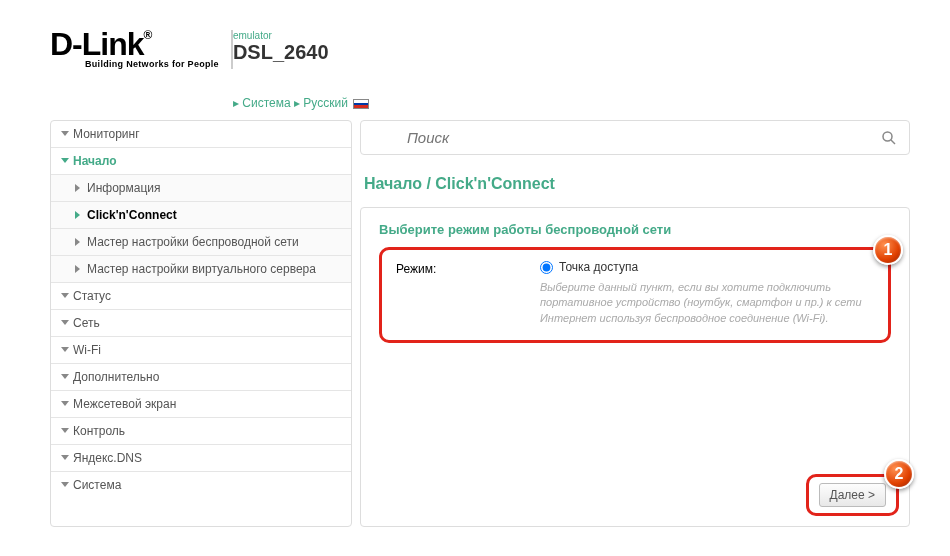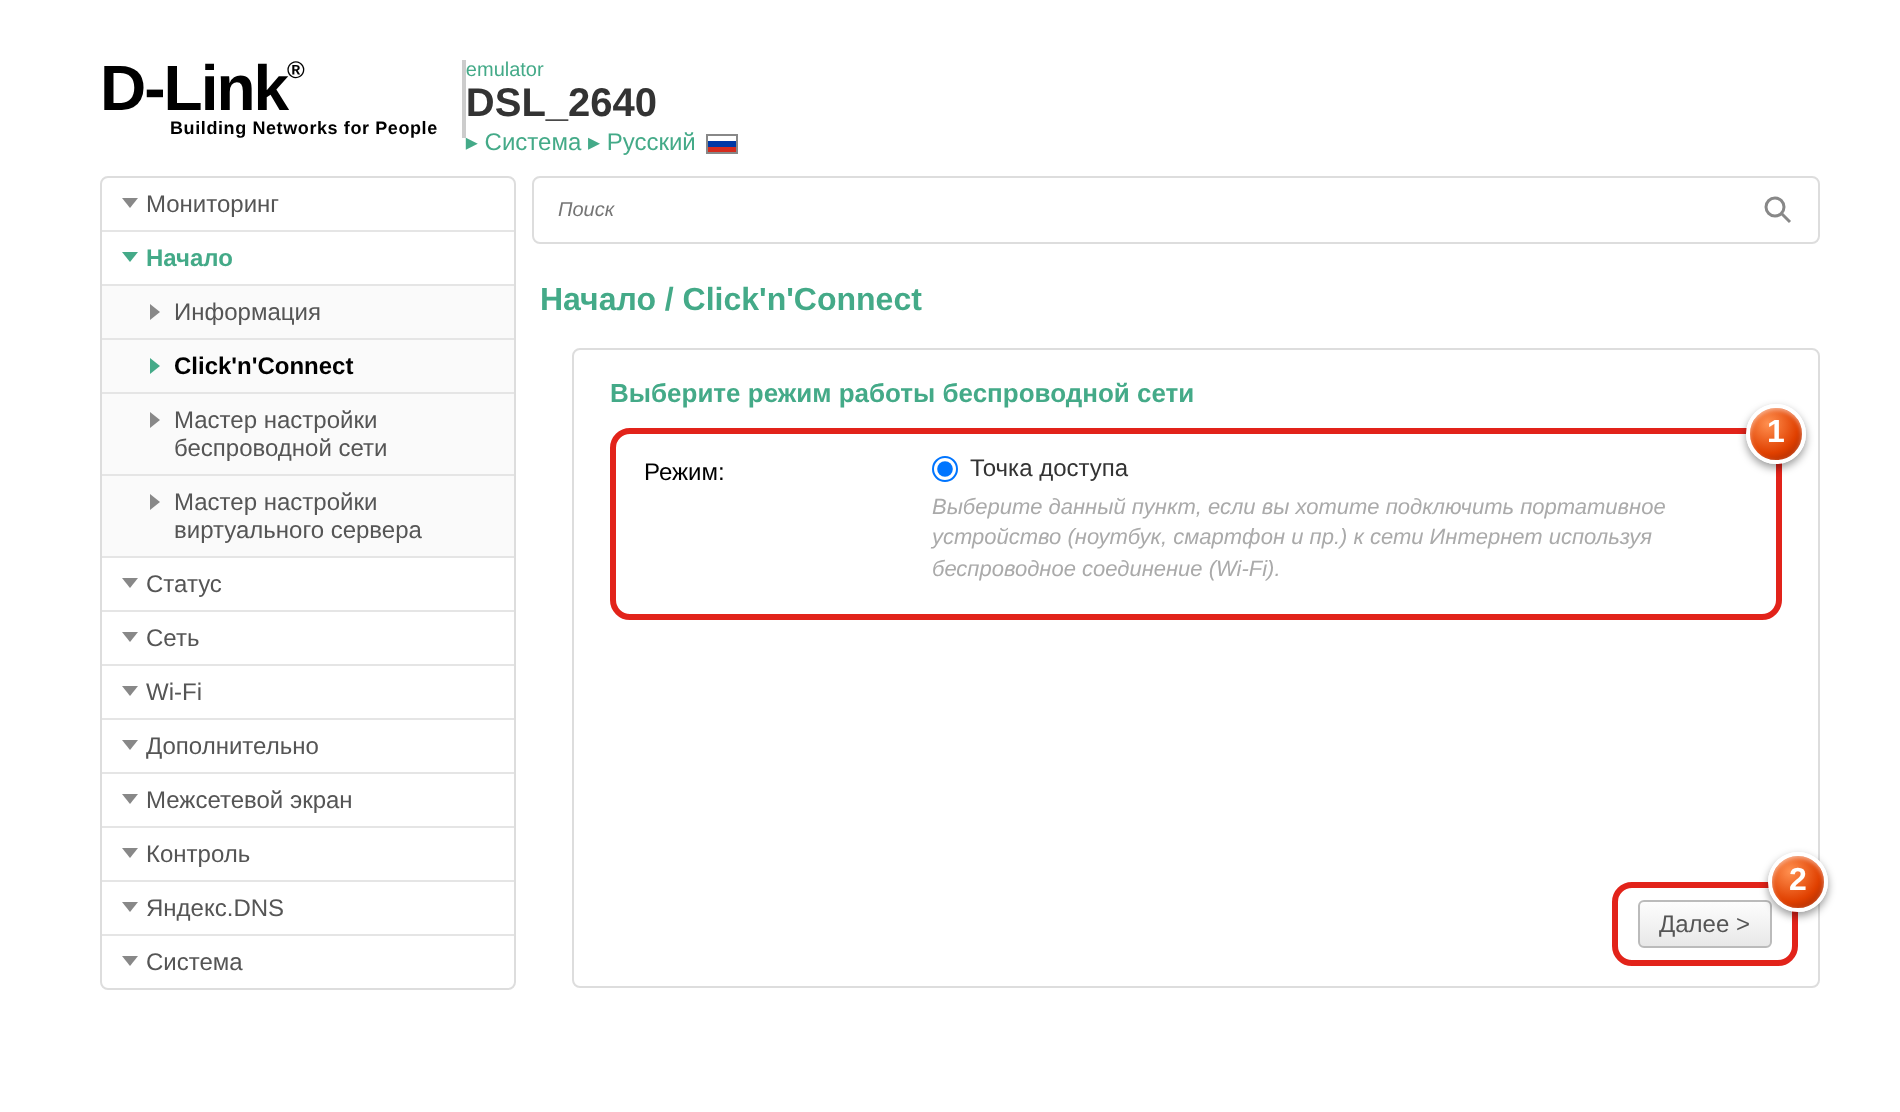--- a/index.html
+++ b/index.html
@@ -5,41 +5,41 @@
 * { margin: 0; padding: 0; box-sizing: border-box; }
 body { font-family: Arial, sans-serif; font-size: 12px; background: #fff; color: #333; width: 950px; height: 556px; overflow: hidden; position: relative; }
 .header { display: flex; align-items: flex-start; padding: 30px 0 10px 50px; }
 .logo { display: flex; flex-direction: column; align-items: flex-start; border-right: 2px solid #ccc; padding-right: 12px; }
 .logo-text { font-size: 32px; font-weight: 900; letter-spacing: -1px; color: #000; line-height: 0.9; }
 .logo-text sup { font-size: 12px; vertical-align: top; }
 .logo-tag { font-size: 9px; font-weight: bold; color: #000; letter-spacing: 0.3px; padding-left: 35px; }
 .model-block { padding-left: 0; }
 .emulator { color: #4a8; font-size: 10px; }
 .model { font-size: 20px; font-weight: bold; color: #333; }
-.crumb { font-size: 12px; color: #4a8; }
+.crumb { font-size: 12px; color: #4a8; margin-top: 32px; }
 .crumb .arrow { color: #4a8; }
 .flag { display: inline-block; width: 16px; height: 10px; vertical-align: middle; margin-left: 2px; background: linear-gradient(to bottom, #fff 0 33%, #0039a6 33% 66%, #d52b1e 66% 100%); border: 1px solid #888; }
 .container { display: flex; padding: 0 40px 0 50px; gap: 8px; }
-.sidebar { width: 208px; border: 1px solid #ddd; border-radius: 4px; background: #fff; }
+.sidebar { width: 302px; border: 1px solid #ddd; border-radius: 4px; background: #fff; }
 .menu-item { border-bottom: 1px solid #e5e5e5; padding: 6px 10px 6px 22px; position: relative; cursor: pointer; color: #555; }
 .menu-item:last-child { border-bottom: none; }
 .menu-item.top::before { content: ""; position: absolute; left: 10px; top: 10px; width: 0; height: 0; border-left: 4px solid transparent; border-right: 4px solid transparent; border-top: 5px solid #888; }
 .menu-item.top.open::before { border-top: 5px solid #4a8; }
 .menu-item.top.open { color: #4a8; font-weight: bold; }
 .menu-item.sub { padding-left: 36px; background: #fafafa; }
 .menu-item.sub::before { content: ""; position: absolute; left: 24px; top: 9px; width: 0; height: 0; border-top: 4px solid transparent; border-bottom: 4px solid transparent; border-left: 5px solid #888; }
 .menu-item.sub.active { color: #000000; font-weight: bold; }
 .menu-item.sub.active::before { border-left: 5px solid #4a8; }
 .main { flex: 1; }
 .search-box { border: 1px solid #ddd; border-radius: 4px; padding: 8px 12px; display: flex; align-items: center; margin-bottom: 12px; background: #fff; }
-.search-input { flex: 1; border: none; outline: none; font-style: italic; color: #aaa; font-size: 10px; }
+.search-input { flex: 1; border: none; outline: none; font-style: italic; color: #aaa; font-size: 15px; margin-left: 34px; }
 .search-icon { width: 16px; height: 16px; }
 .search-icon svg { width: 16px; height: 16px; }
 .breadcrumb { color: #4a8; font-size: 16px; font-weight: bold; padding: 8px 0 14px 4px; }
-.panel { border: 1px solid #ddd; border-radius: 4px; padding: 14px 18px 13px 18px; position: relative; min-height: 320px; margin-left: 20px; }
+.panel { border: 1px solid #ddd; border-radius: 4px; padding: 14px 18px 13px 18px; position: relative; min-height: 320px; }
 .panel-title { color: #4a8; font-size: 13px; font-weight: bold; margin-bottom: 10px; }
 .highlight-box { border: 3px solid #e2231a; border-radius: 10px; padding: 10px 14px 14px 14px; position: relative; margin-bottom: 8px; }
 .form-row { display: flex; align-items: flex-start; gap: 10px; }
 .form-label { width: 134px; color: #000000; font-size: 12px; padding-top: 2px; }
 .option-block { flex: 1; }
 .radio-row { display: flex; align-items: center; gap: 6px; margin-bottom: 6px; font-size: 12px; color: #333; }
 .radio-row input { margin: 0; }
 .hint { color: #aaa; font-style: italic; font-size: 11px; line-height: 1.4; padding-left: 0; }
 .option2 { padding-left: 160px; }
 .badge { position: absolute; width: 30px; height: 30px; border-radius: 50%; background: radial-gradient(circle at 35% 30%, #ff9050, #e04000 60%, #902000 100%); color: #fff; font-weight: bold; font-size: 16px; display: flex; align-items: center; justify-content: center; border: 2px solid #fff; box-shadow: 0 2px 4px rgba(0,0,0,0.4), inset 0 1px 2px rgba(255,255,255,0.5); }

